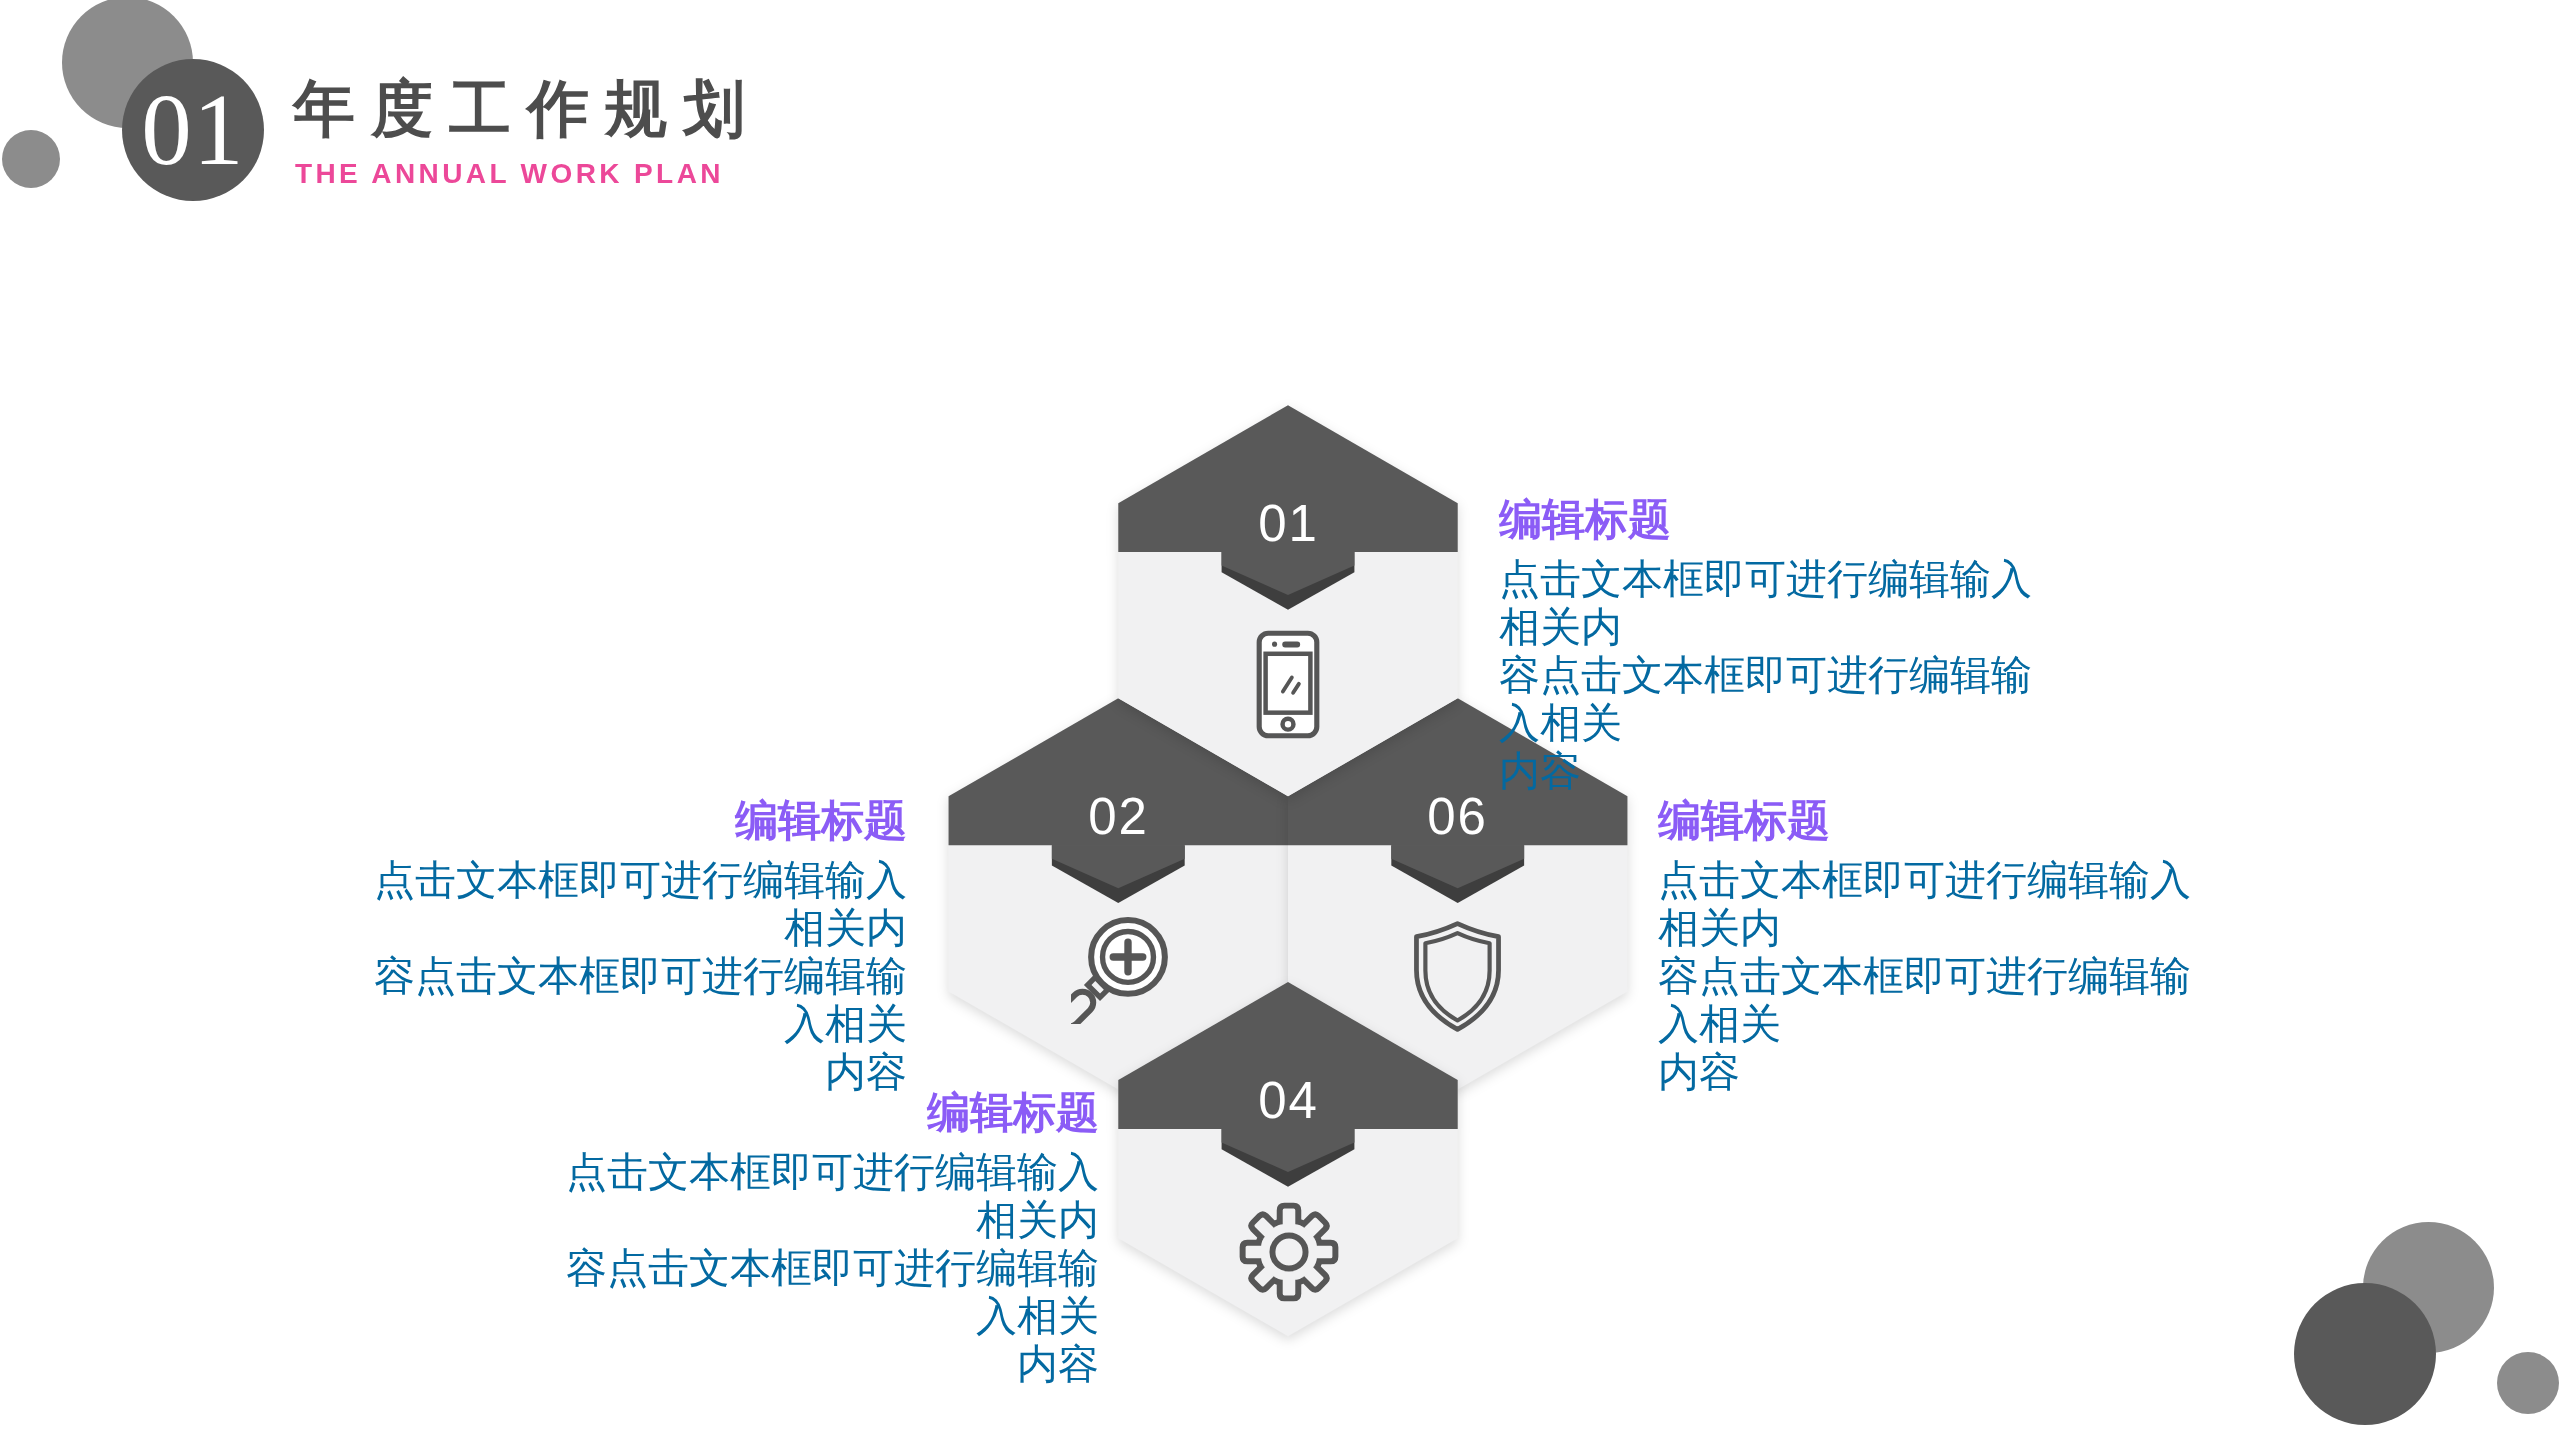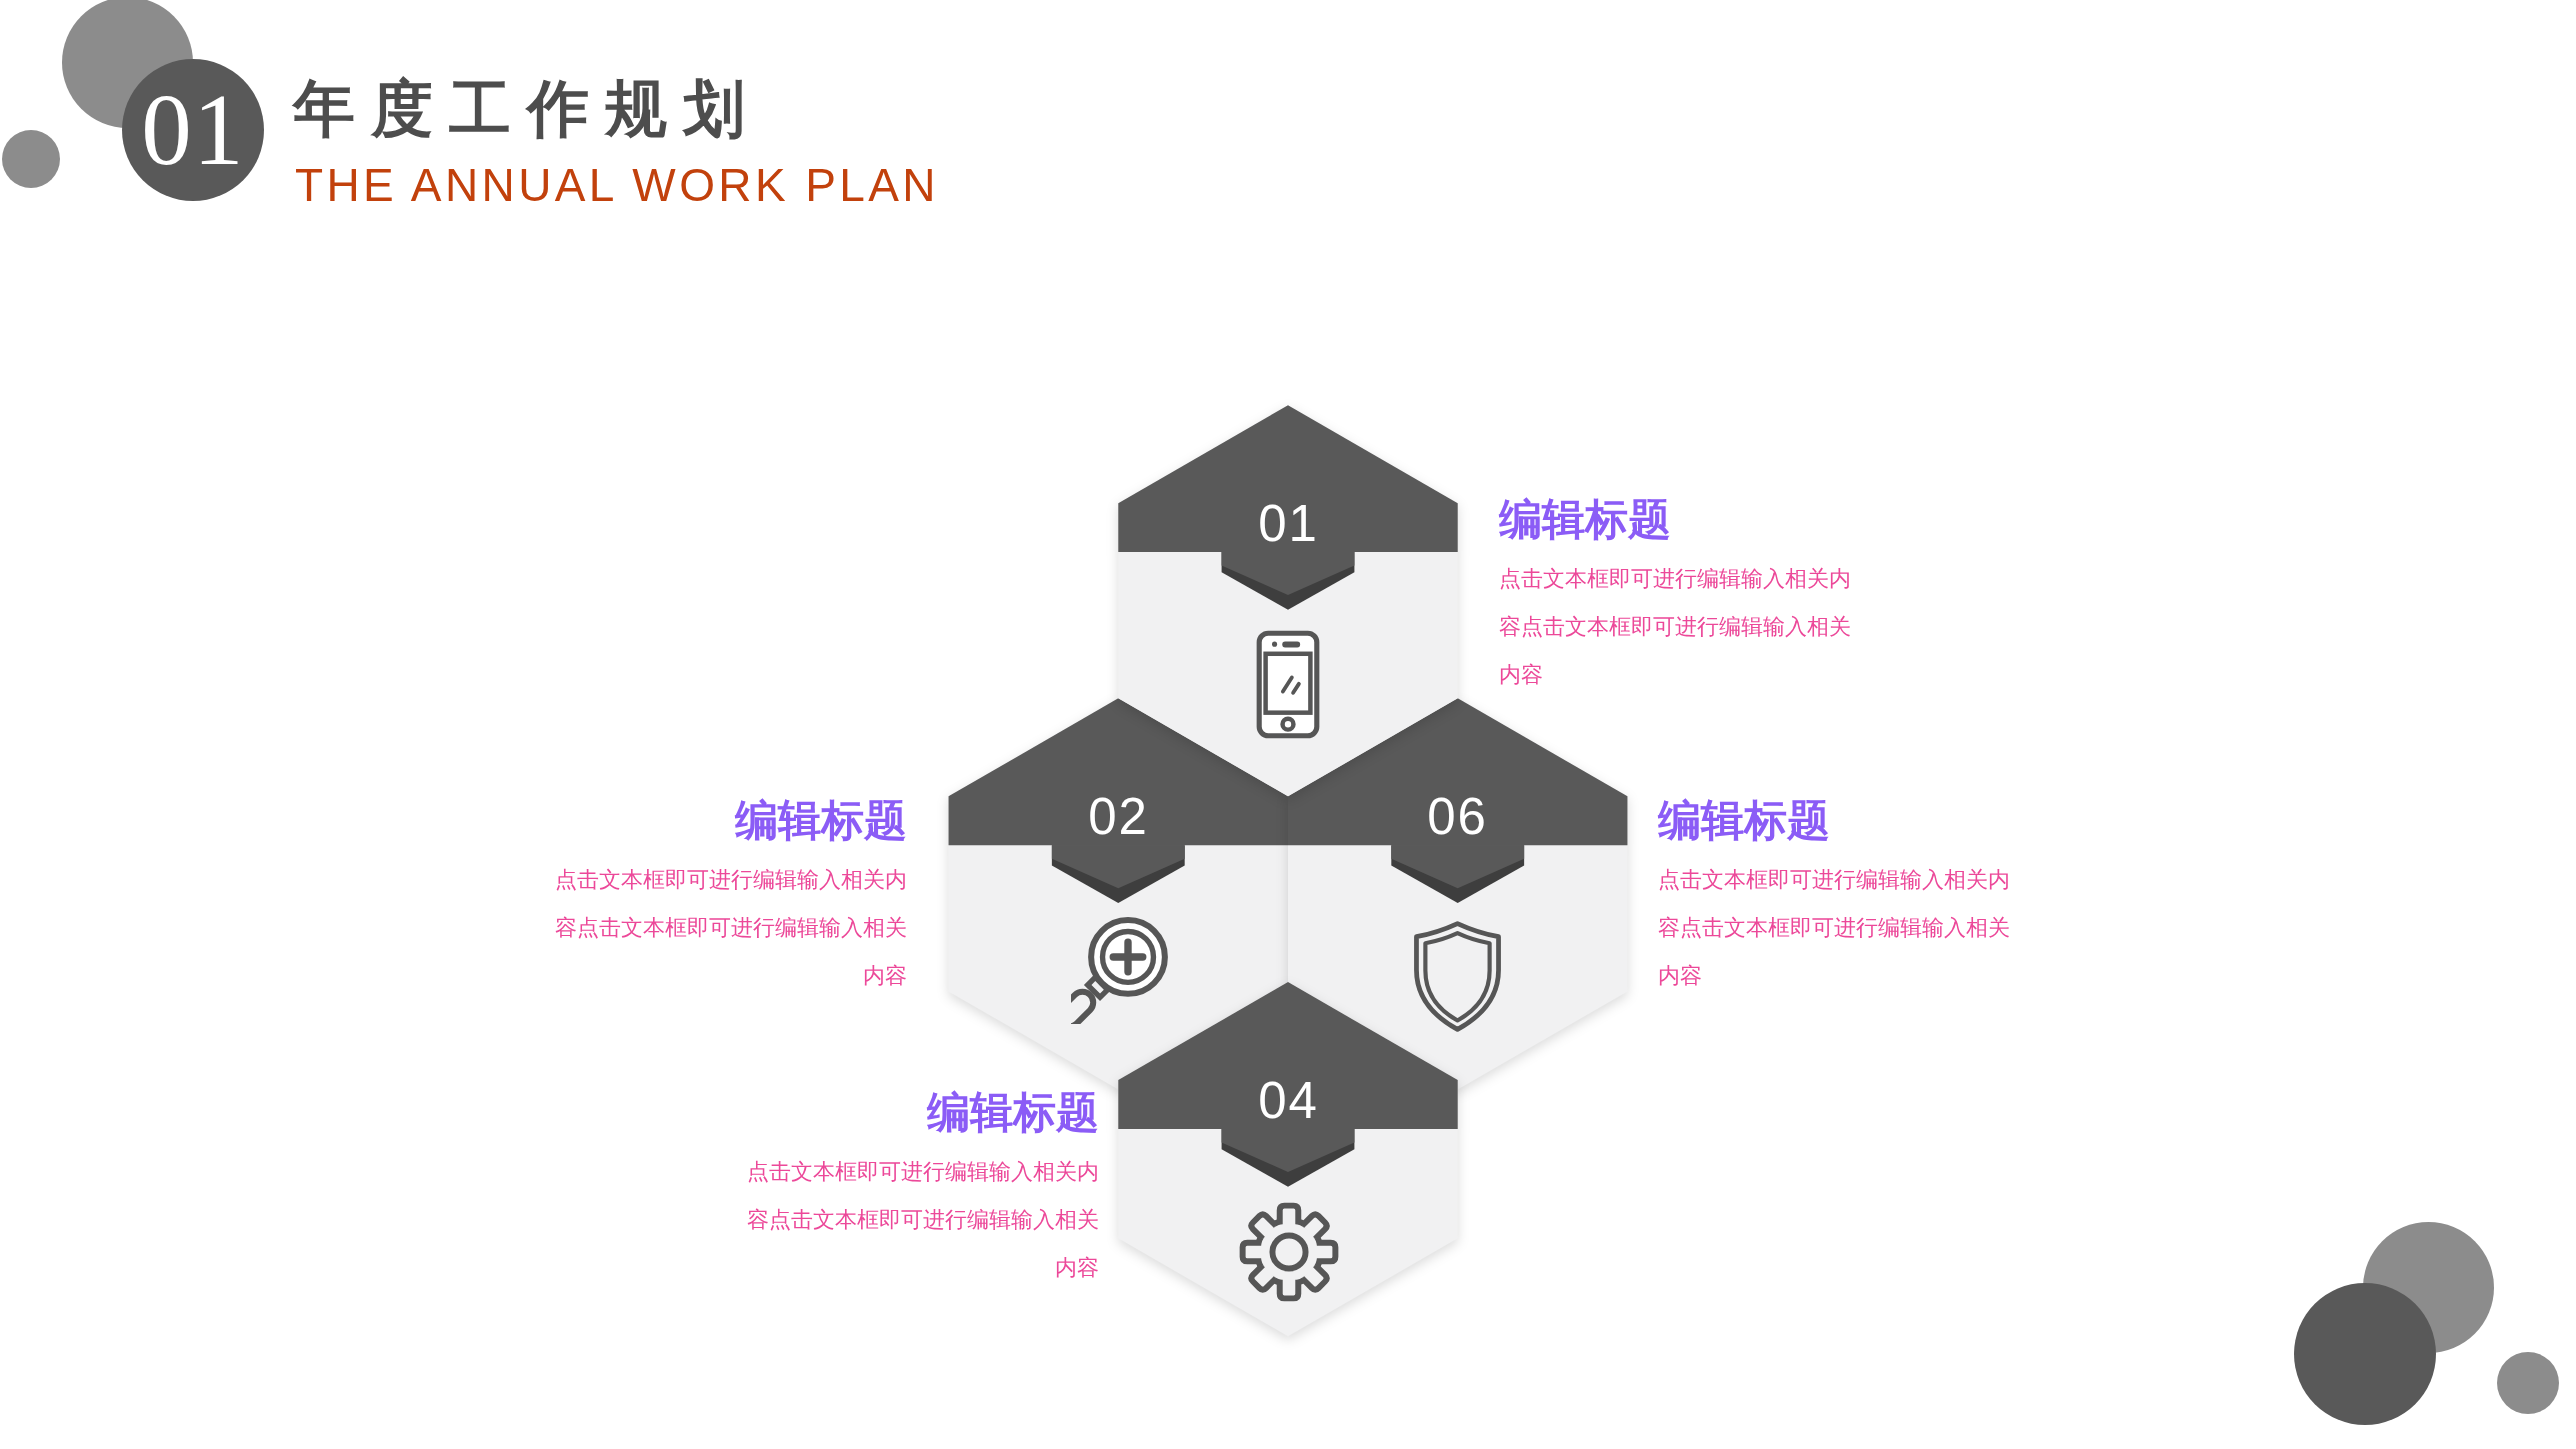--- a/index.html
+++ b/index.html
@@ -18,41 +18,41 @@
   .badge{
     position:absolute;left:122px;top:59px;width:142px;height:142px;border-radius:50%;
     background:#595959;color:#ffffff;font-family:"Liberation Serif","DejaVu Serif",serif;
     font-size:101px;line-height:142px;text-align:center;letter-spacing:1.3px;
   }
   .page-title{
     position:absolute;left:293px;top:67px;font-size:62px;font-weight:600;
     color:#4d4d4d;letter-spacing:16px;white-space:nowrap;
   }
   .page-subtitle{
-    position:absolute;left:295px;top:158px;font-size:46px;font-weight:400;
-    color:#c2410c;letter-spacing:3.4px;white-space:nowrap;
+    position:absolute;left:295px;top:158px;font-size:28px;font-weight:700;
+    color:#ec4899;letter-spacing:3.4px;white-space:nowrap;
   }
   
   .hex-layer{position:absolute;left:0;top:0;width:2576px;height:1449px;}
   .hex-g{filter:drop-shadow(0px 6px 9px rgba(0,0,0,0.14));}
   .icon-svg{position:absolute;}
   .hex-num{
     position:absolute;width:161px;height:60px;text-align:center;color:#ffffff;
     font-size:51px;line-height:62px;font-weight:400;letter-spacing:2px;
   }
   .num-1{left:1208px;top:493px;}
   .num-2{left:1038px;top:786px;}
   .num-3{left:1377px;top:786px;}
   .num-4{left:1208px;top:1070px;}
   
   .step-text{position:absolute;width:537px;}
   .step-text .h{
     font-size:43px;line-height:47px;font-weight:bold;color:#8b5cf6;margin-bottom:12px;
   }
-  .step-text .b{font-size:22px;line-height:48px;color:#ec4899;}
+  .step-text .b{font-size:41px;line-height:48px;color:#0369a1;}
   .tb-1{left:1499px;top:496px;text-align:left;}
   .tb-2{left:370px; top:797px;text-align:right;}
   .tb-3{left:1658px;top:797px;text-align:left;}
   .tb-4{left:562px; top:1089px;text-align:right;}
 </style>
 </head>
 <body>
 
 <div class="slide">
 

